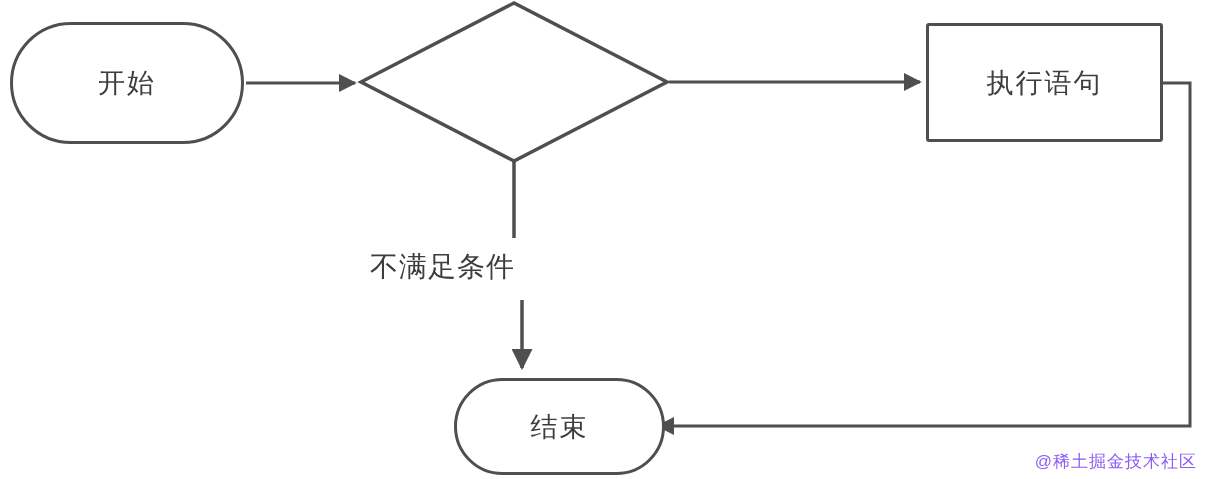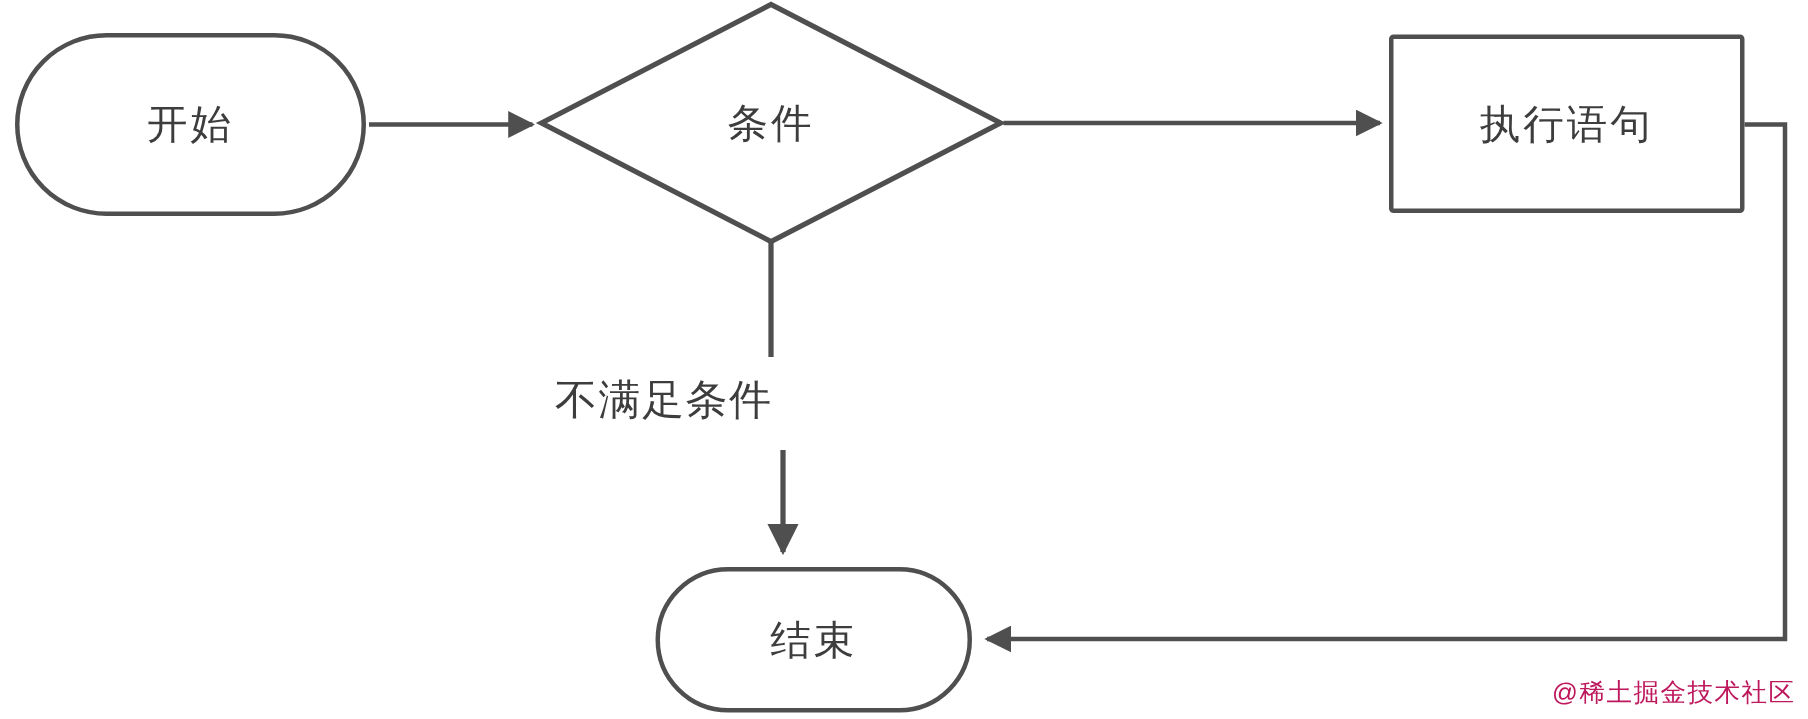--- a/index.html
+++ b/index.html
@@ -39,21 +39,21 @@
     width: 234px; height: 122px;
     border-radius: 61px;
   }
   .node-process {
     left: 926px; top: 23px;
     width: 237px; height: 119px;
     border-radius: 3px;
     text-align: right;
   }
   .node-end {
-    left: 437px; top: 378px;
+    left: 454px; top: 378px;
     width: 211px; height: 97px;
     border-radius: 49px;
   }
   .node-condition-label {
     position: absolute;
     left: 414px; top: 62px;
     width: 200px; height: 40px;
     display: flex;
     align-items: center;
     justify-content: center;
@@ -69,21 +69,21 @@
     width: 295px;
     text-align: left;
     color: #3d3d3d;
     font-size: 28px;
     letter-spacing: 1px;
     white-space: nowrap;
   }
   .watermark {
     position: absolute;
     right: 8px; top: 450px;
-    color: #be185d;
+    color: #8b5cf6;
     font-size: 17px;
     letter-spacing: 1px;
     white-space: nowrap;
   }
 </style>
 </head>
 <body>
 
 <div class="canvas">
 
@@ -104,23 +104,20 @@
 
     <line x1="522" y1="300" x2="522" y2="368" stroke="#4f4f4f" stroke-width="3.5" marker-end="url(#arrowhead)"></line>
 
     <polygon points="361,82 514,3 667,82 514,161" fill="#ffffff" stroke="#4f4f4f" stroke-width="3.5" stroke-linejoin="miter"></polygon>
   </svg>
 
   <div class="node node-start">
     <span>开始</span>
   </div>
 
-  <div class="node-condition-label">
-    <span>条件</span>
-  </div>
 
   <div class="node node-process">
     <span>执行语句</span>
   </div>
 
   <div class="node node-end">
     <span>结束</span>
   </div>
 
   <div class="edge-label">不满足条件</div>

